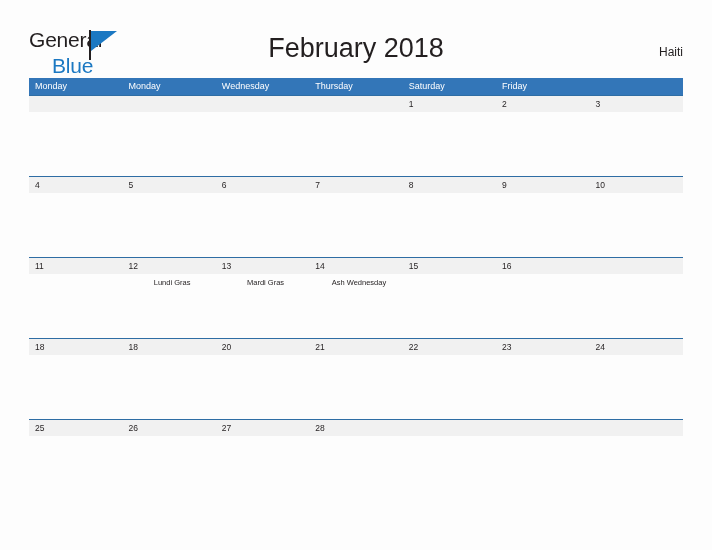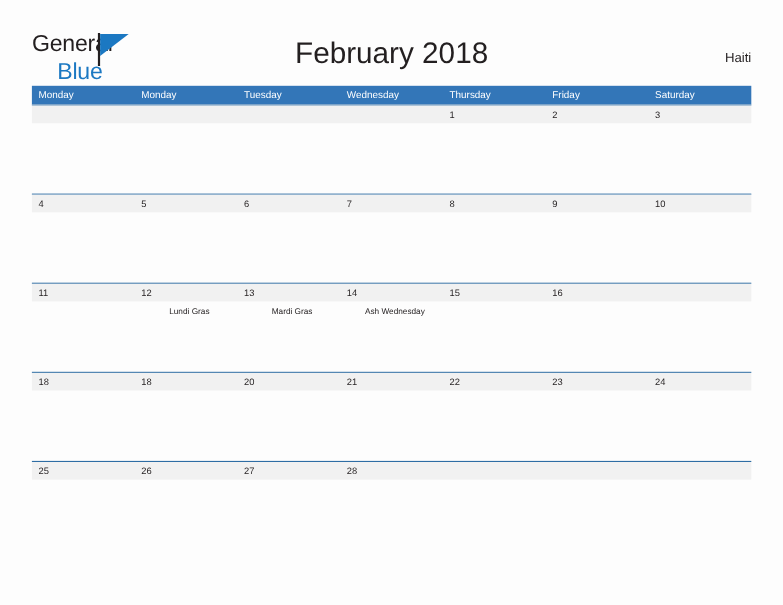--- a/index.html
+++ b/index.html
@@ -187,25 +187,24 @@
 
   <div class="cal-location">Haiti</div>
 
 </div>
 
 <div class="calendar">
 
   <div class="weekday-row">
     <div class="weekday-cell">Monday</div>
     <div class="weekday-cell">Monday</div>
-    <div class="weekday-cell">Tuesday</div>
     <div class="weekday-cell">Wednesday</div>
     <div class="weekday-cell">Thursday</div>
+    <div class="weekday-cell">Saturday</div>
     <div class="weekday-cell">Friday</div>
-    <div class="weekday-cell">Saturday</div>
   </div>
 
   <div class="week-row">
     <div class="day-band"></div>
     <div class="day-cells">
       <div class="day-cell empty">
         <span class="day-number"></span>
         <span class="day-event"></span>
       </div>
       <div class="day-cell empty">

